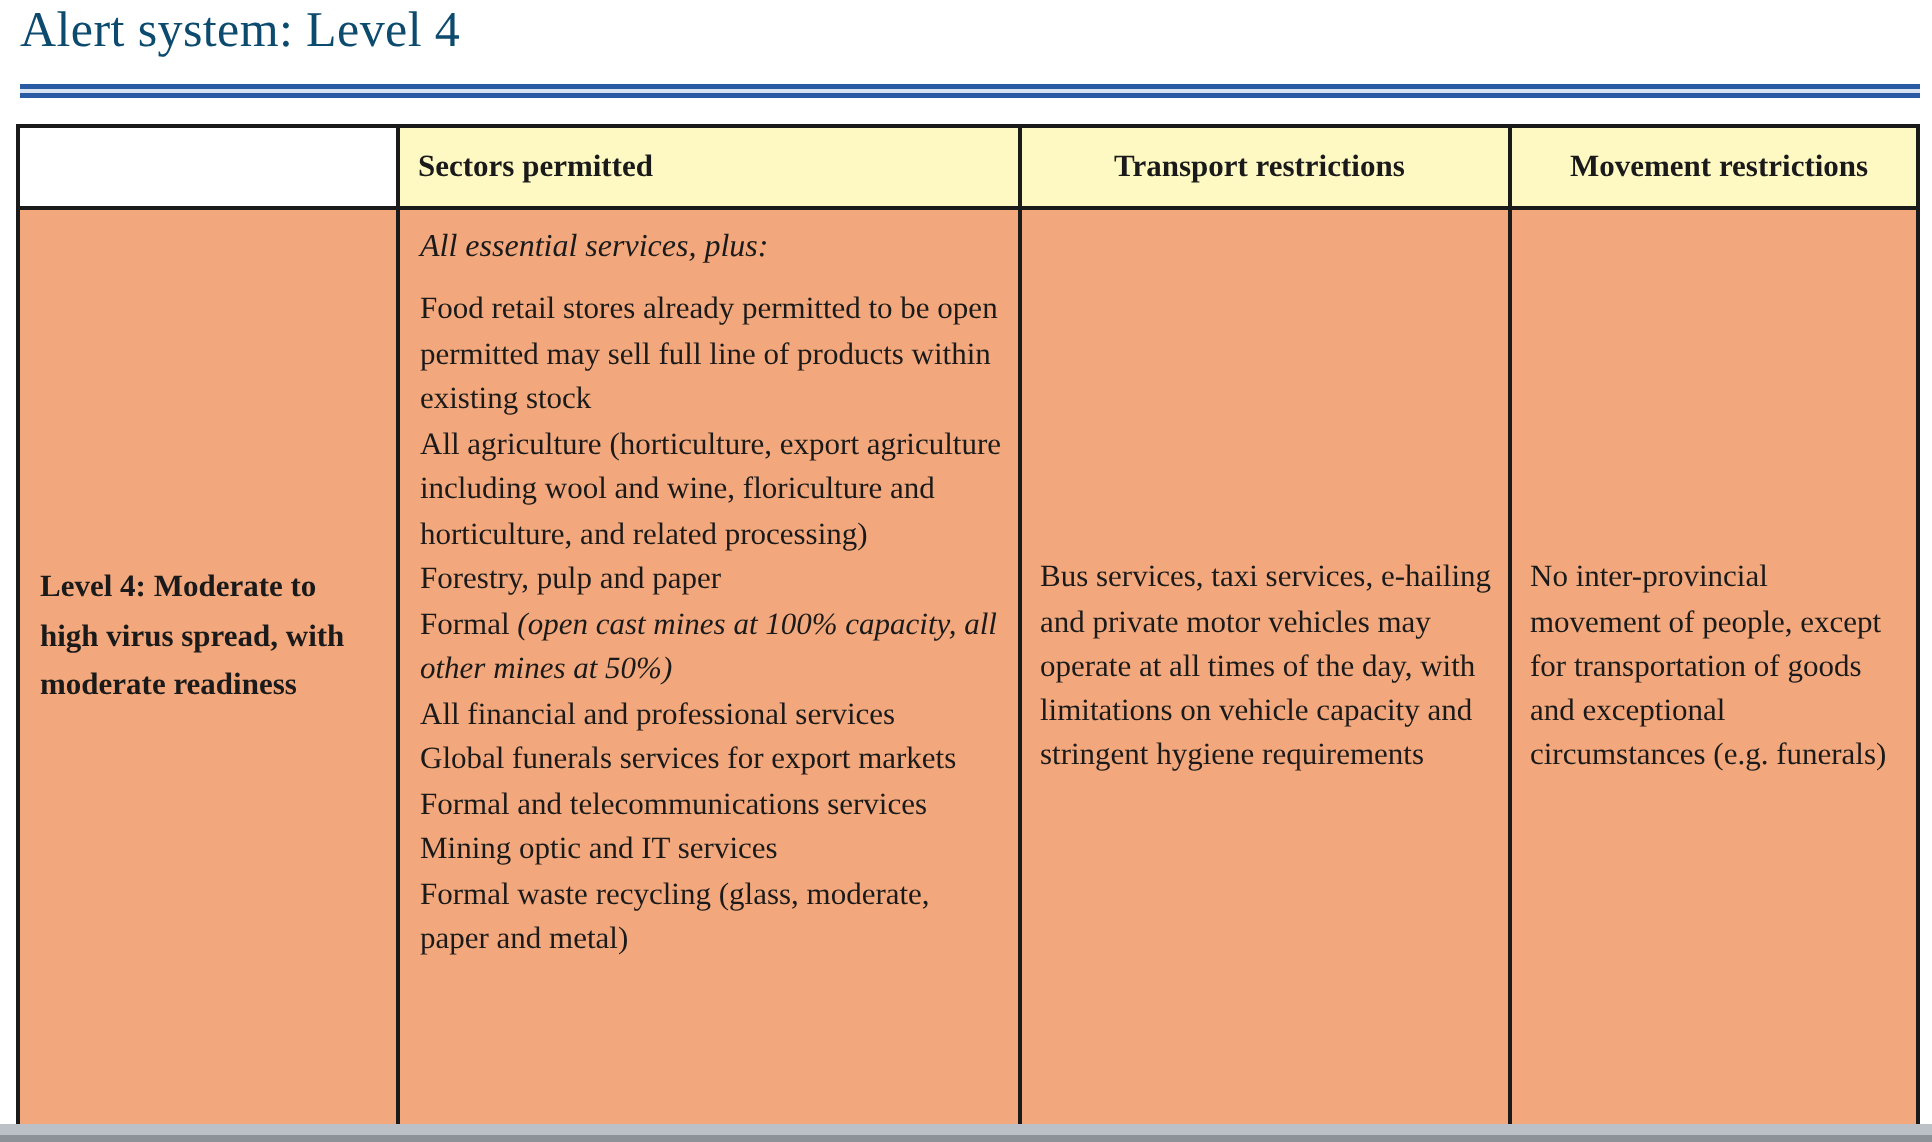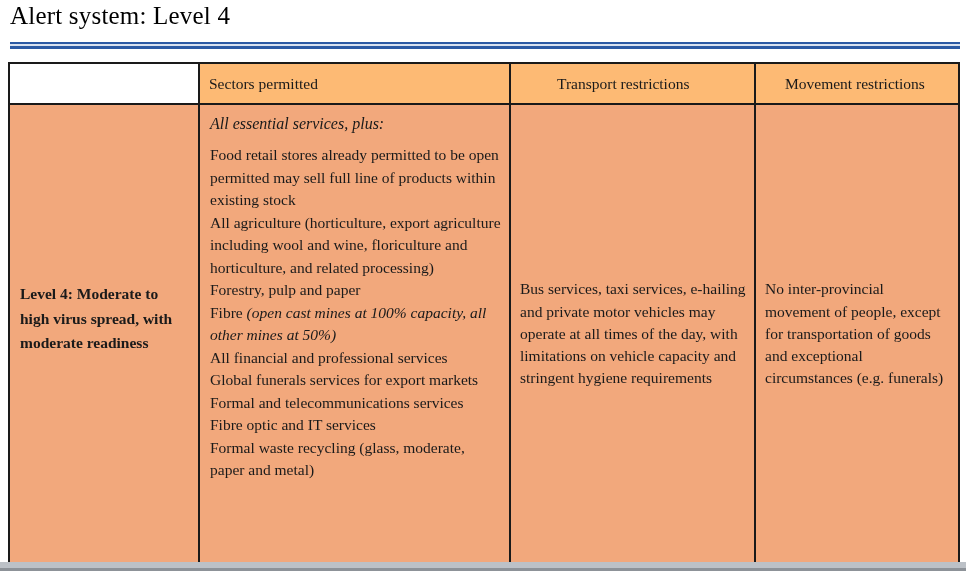--- a/index.html
+++ b/index.html
@@ -11,21 +11,21 @@
     background: #ffffff;
     overflow: hidden;
     font-family: "Liberation Serif", "DejaVu Serif", serif;
     color: #1a1a1a;
   }
   .slide-title {
     position: absolute;
     left: 10px;
     top: 2px;
     font-size: 25px;
-    color: #000000;
+    color: #0c4a6e;
     letter-spacing: 0.2px;
   }
   .accent-rule {
     position: absolute;
     left: 10px;
     top: 42px;
     width: 950px;
     height: 7px;
     background: linear-gradient(
       #2B5AA4 0%, #2B5AA4 34%,
@@ -44,24 +44,24 @@
     border: 2px solid #1A1A1A;
     font-size: 15.5px;
     text-align: left;
   }
   td.corner-cell {
     border: none;
     background: transparent;
     width: 190px;
   }
   th.col-header {
-    background: #fdba74;
+    background: #fef9c3;
     height: 41px;
     font-size: 16px;
-    font-weight: normal;
+    font-weight: bold;
     padding: 0 0 0 9px;
     vertical-align: middle;
   }
   th.col-sectors   { width: 311px; }
   th.col-transport { width: 245px; padding-left: 46px; }
   th.col-movement  { width: 204px; padding-left: 29px; }
   tr.body-row { height: 470px; }
   tr.body-row td { background: #F2A87C; }
   td.row-label-cell {
     vertical-align: middle;
@@ -114,25 +114,25 @@
       <th class="col-header col-movement">Movement restrictions</th>
     </tr>
     <tr class="body-row">
       <td class="row-label-cell">Level 4: Moderate to high virus spread, with moderate readiness</td>
       <td class="sectors-cell">
         <div class="sectors-intro">All essential services, plus:</div>
         <div>
               <div class="sector-item"><span>Food retail stores already permitted to be open permitted may sell full line of products within existing stock</span></div>
               <div class="sector-item"><span>All agriculture (horticulture, export agriculture including wool and wine, floriculture and horticulture, and related processing)</span></div>
               <div class="sector-item"><span>Forestry, pulp and paper</span></div>
-              <div class="sector-item"><span>Fibre </span><em>(open cast mines at 100% capacity, all other mines at 50%)</em></div>
+              <div class="sector-item"><span>Formal </span><em>(open cast mines at 100% capacity, all other mines at 50%)</em></div>
               <div class="sector-item"><span>All financial and professional services</span></div>
               <div class="sector-item"><span>Global funerals services for export markets</span></div>
               <div class="sector-item"><span>Formal and telecommunications services</span></div>
-              <div class="sector-item"><span>Fibre optic and IT services</span></div>
+              <div class="sector-item"><span>Mining optic and IT services</span></div>
               <div class="sector-item"><span>Formal waste recycling (glass, moderate, paper and metal)</span></div>
             </div>
       </td>
       <td class="transport-cell">Bus services, taxi services, e-hailing and private motor vehicles may operate at all times of the day, with limitations on vehicle capacity and stringent hygiene requirements</td>
       <td class="movement-cell">No inter-provincial movement of people, except for transportation of goods and exceptional circumstances (e.g. funerals)</td>
     </tr>
   </tbody>
     </table>
 
   <div class="bottom-strip"></div>

